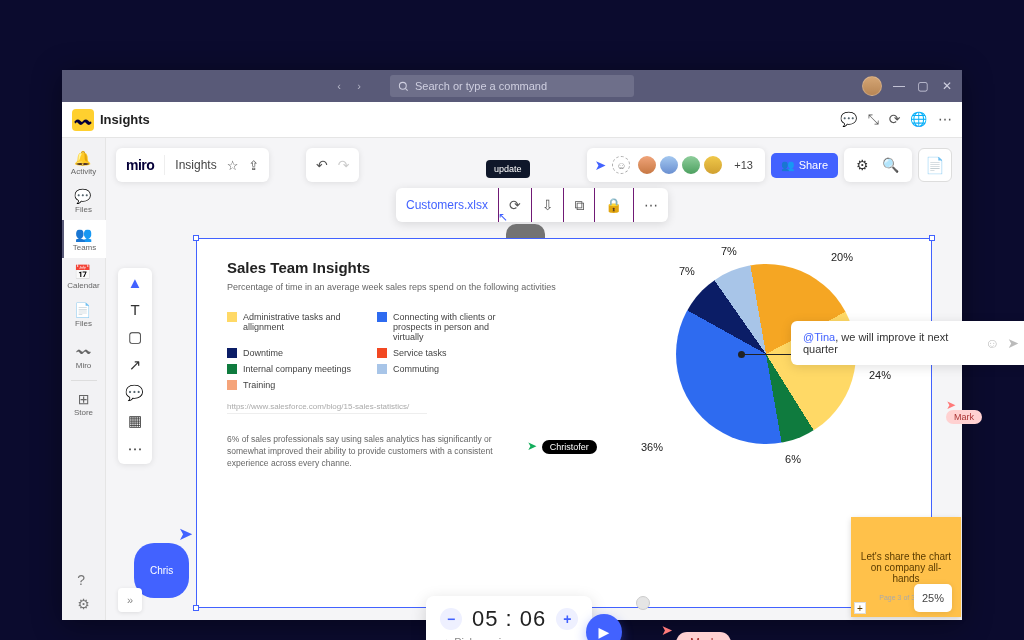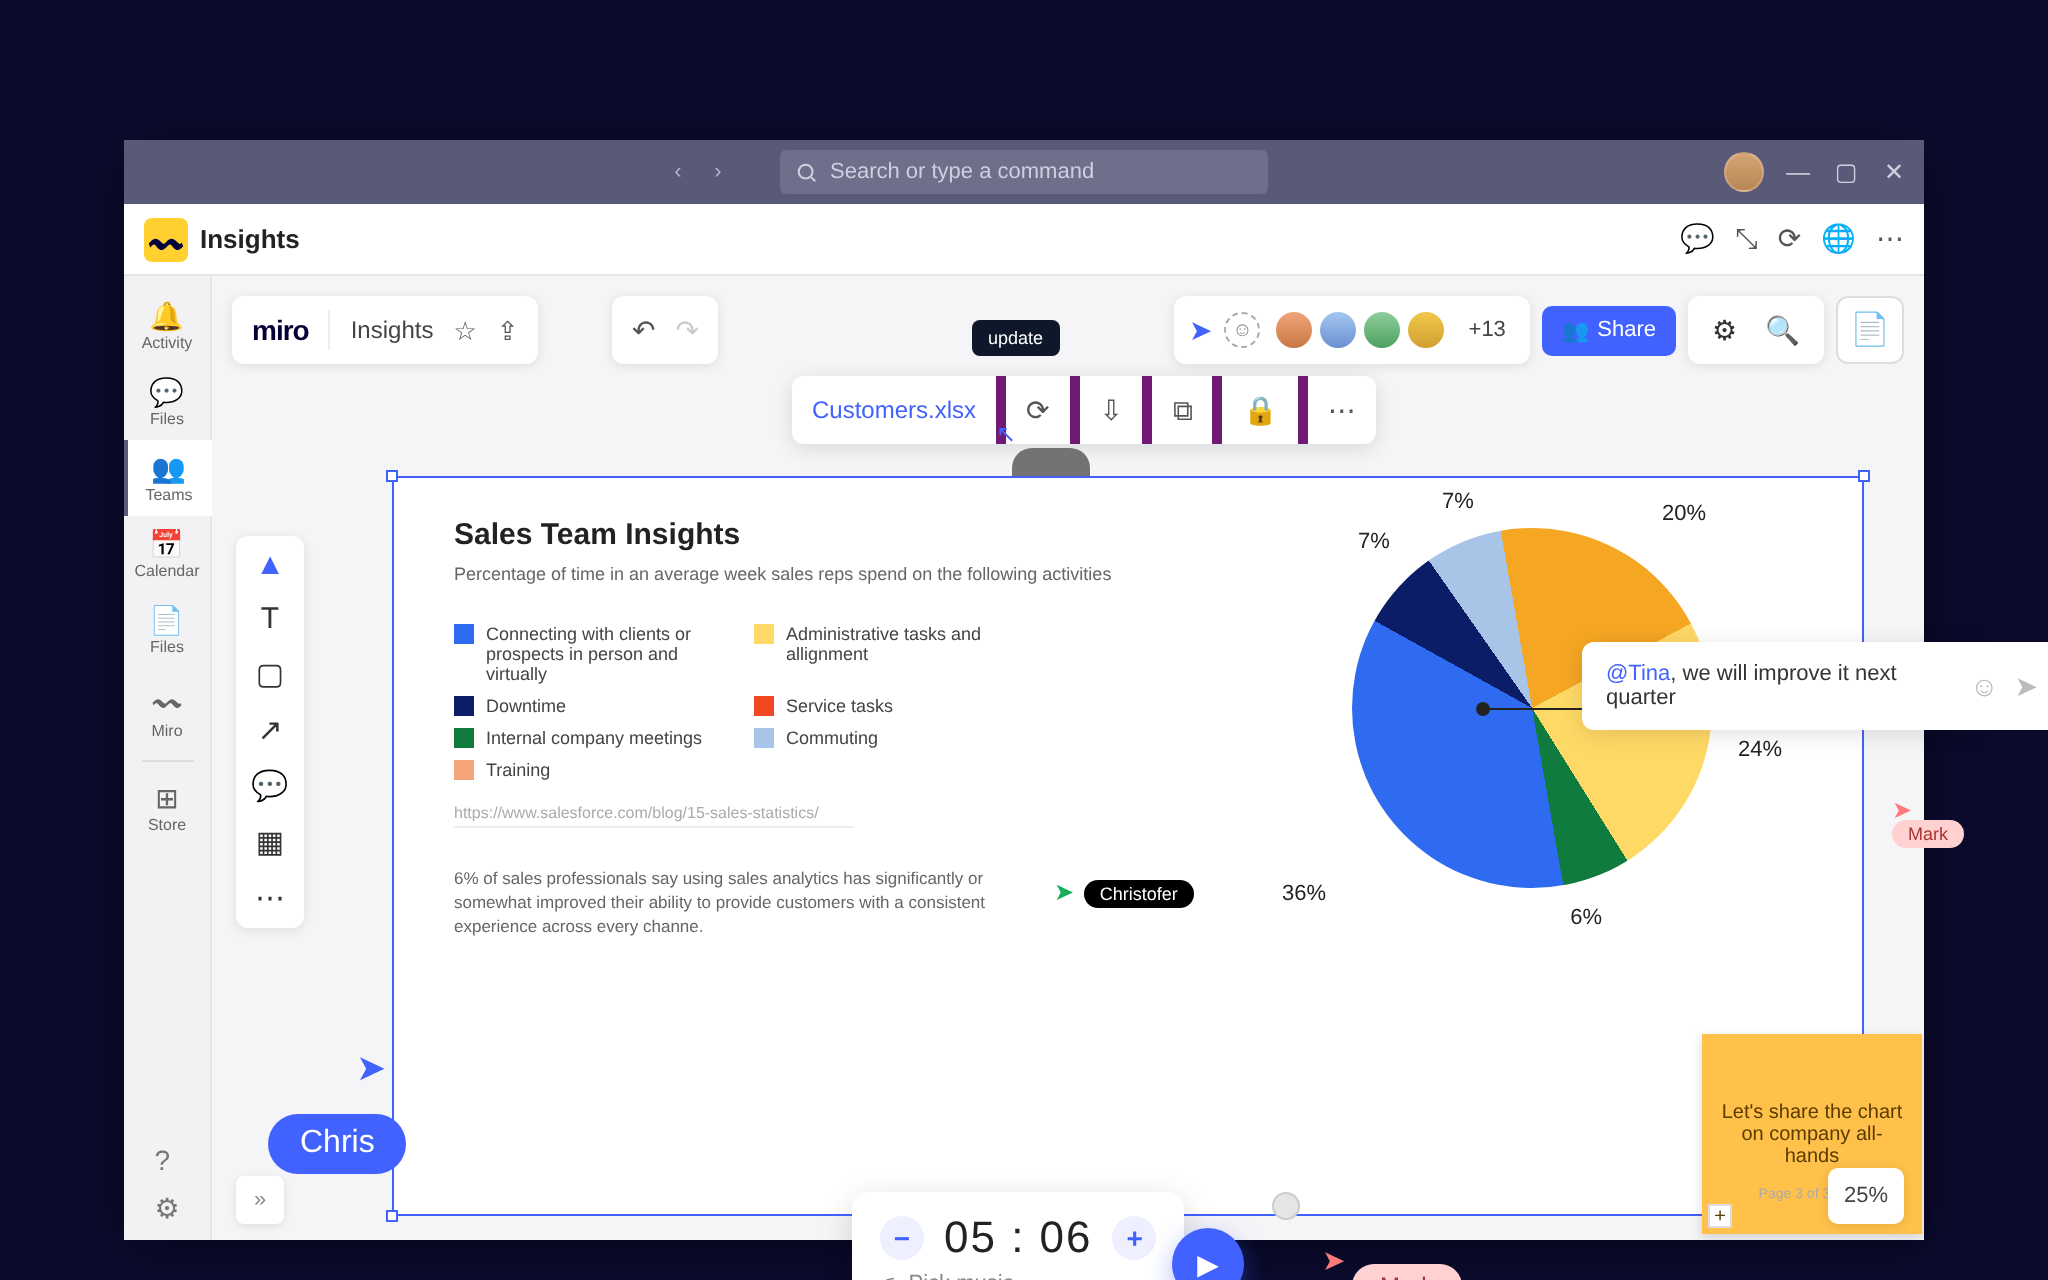--- a/index.html
+++ b/index.html
@@ -39,21 +39,21 @@
 .collab-bar .cursor-ico { color:#4262ff; font-size:14px;}
 .collab-bar .add-emoji { width:18px;height:18px;border:1px dashed #aaa; border-radius:50%; display:flex;align-items:center;justify-content:center; font-size:10px; color:#888;}
 .collab-bar .av { width:22px; height:22px; border-radius:50%; border:2px solid #fff; margin-left:-6px;}
 .collab-bar .av:first-of-type { margin-left:0;}
 .av1{background:linear-gradient(#f0a47a,#c77843);} .av2{background:linear-gradient(#a4c8f0,#6a8fd0);} .av3{background:linear-gradient(#8fce9c,#4da060);} .av4{background:linear-gradient(#f0c84a,#d0a030);}
 .collab-bar .count { font-size:11px; color:#444; padding:0 4px;}
 .share-btn { background:#4262ff; color:#fff; border-radius:5px; padding:6px 10px; font-size:11px; font-weight:500; display:flex; align-items:center; gap:4px; cursor:pointer;}
 .collab-bar .tool-ico { color:#333; cursor:pointer; font-size:14px; padding:0 4px;}
 .collab-bar .note-btn { width:34px; height:34px; border:1px solid #ddd; border-radius:6px; display:flex; align-items:center; justify-content:center; background:#fff; cursor:pointer; color:#333;}
 .file-toolbar { position:absolute; top:50px; left:290px; background:#fff; border-radius:6px; box-shadow:0 2px 10px rgba(0,0,0,0.12); height:34px; display:flex; align-items:center; }
-.file-toolbar .seg { padding:0 10px; border-right:5px solid #701a75; height:100%; display:flex; align-items:center; font-size:12px; color:#4262ff; cursor:pointer;}
+.file-toolbar .seg { padding:0 10px; border-right:1px solid #701a75; height:100%; display:flex; align-items:center; font-size:12px; color:#4262ff; cursor:pointer;}
 .file-toolbar .seg:last-child { border-right:none; }
 .file-toolbar .seg.ico { color:#555; font-size:14px;}
 .tooltip-update { position:absolute; top:22px; left:380px; background:#0f172a; color:#fff; font-size:9px; padding:4px 8px; border-radius:4px;}
 .denis-tag { position:absolute; top:86px; left:400px; background:#737373; color:#fff; font-size:9px; padding:16px 8px; border-radius:10px;}
 .denis-cursor { position:absolute; top:72px; left:392px; color:#4262ff; font-size:12px;}
 .tool-palette { position:absolute; top:130px; left:12px; width:34px; background:#fff; border-radius:6px; box-shadow:0 1px 6px rgba(0,0,0,0.1); display:flex; flex-direction:column; align-items:center; padding:6px 0; gap:10px;}
 .tool-palette span { color:#333; font-size:15px; cursor:pointer;}
 .canvas-frame { position:absolute; top:100px; left:90px; right:30px; height:370px; background:#fff; border:1px solid #4262ff; }
 .canvas-frame .handle { position:absolute; width:6px; height:6px; background:#fff; border:1px solid #4262ff;}
 .canvas-frame .h-tl{top:-4px;left:-4px;} .h-tr{top:-4px;right:-4px;} .h-bl{bottom:-4px;left:-4px;} .h-br{bottom:-4px;right:-4px;}
@@ -86,21 +86,21 @@
 .christofer .cur { font-size:12px;}
 .christofer .tag { background:#000000; color:#fff; font-size:9px; padding:2px 8px; border-radius:10px; margin-left:2px;}
 .sticky { position:absolute; bottom:-10px; right:-30px; width:110px; height:100px; background:#ffc14a; padding:10px 8px; font-size:10px; color:#5a3b00; text-align:center; box-shadow:0 2px 6px rgba(0,0,0,0.15); display:flex; align-items:center;}
 .sticky .plus { position:absolute; bottom:3px; left:3px; width:12px; height:12px; background:#fff; border:1px solid #ddd; font-size:10px; display:flex; align-items:center; justify-content:center;}
 .pagenum { position:absolute; bottom:6px; right:12px; font-size:7px; color:#aaa;}
 .zoom-bar { position:absolute; bottom:8px; right:10px; background:#fff; border-radius:5px; box-shadow:0 1px 6px rgba(0,0,0,0.1); display:flex; align-items:center; height:28px;}
 .zoom-bar span { padding:0 8px; font-size:11px; color:#444; cursor:pointer;}
 .mark-cursor { position:absolute; color:#ff7a7a; font-size:12px;}
 .mark-tag { position:absolute; background:#ffd1d1; color:#a33; font-size:9px; padding:2px 8px; border-radius:10px;}
 .chris-cursor { position:absolute; top:385px; left:72px; color:#4262ff; font-size:18px;}
-.chris-tag { position:absolute; top:405px; left:28px; background:#4262ff; color:#fff; font-size:16px; padding:6px 16px; border-radius:20px;margin-top:14px;}
+.chris-tag { position:absolute; top:405px; left:28px; background:#4262ff; color:#fff; font-size:10px; padding:22px 16px; border-radius:20px;}
 .timer { position:absolute; bottom:-38px; left:320px; background:#fff; border-radius:8px; box-shadow:0 4px 16px rgba(0,0,0,0.15); padding:10px 14px; display:flex; flex-direction:column; gap:4px;}
 .timer-row { display:flex; align-items:center; gap:10px;}
 .timer-btn { width:22px; height:22px; border-radius:50%; background:#eef0ff; color:#4262ff; display:flex; align-items:center; justify-content:center; font-size:14px; cursor:pointer; font-weight:bold;}
 .timer-time { font-size:22px; font-weight:300; color:#222; letter-spacing:1px;}
 .timer-music { font-size:11px; color:#888; display:flex; align-items:center; gap:6px;}
 .play-btn { position:absolute; bottom:-30px; left:480px; width:36px; height:36px; border-radius:50%; background:#4262ff; color:#fff; display:flex; align-items:center; justify-content:center; font-size:14px; cursor:pointer; box-shadow:0 4px 12px rgba(66,98,255,0.4);}
 .slider-handle { position:absolute; bottom:10px; left:530px; width:14px; height:14px; border-radius:50%; background:#e5e5e5; border:1px solid #ccc;}
 .mark2-cursor { position:absolute; bottom:-18px; left:555px; color:#ff7a7a; font-size:14px;}
 .mark2-tag { position:absolute; bottom:-34px; left:570px; background:#ffd1d1; color:#a33; font-size:12px; padding:4px 14px; border-radius:16px;}
 .expand-btn { position:absolute; bottom:8px; left:12px; width:24px; height:24px; background:#fff; border-radius:4px; box-shadow:0 1px 4px rgba(0,0,0,0.1); display:flex; align-items:center; justify-content:center; font-size:11px; color:#888; cursor:pointer;}
@@ -239,26 +239,26 @@
         <div class="handle h-tl"></div>
         <div class="handle h-tr"></div>
         <div class="handle h-bl"></div>
         <div class="handle h-br"></div>
 
         <div class="frame-content">
           <h2>Sales Team Insights</h2>
           <div class="sub">Percentage of time in an average week sales reps spend on the following activities</div>
           <div class="legend">
             <div class="li">
+                <div class="sw" style="background:#ffd966"></div>
+                <span>Administrative tasks and allignment</span>
+              </div>
+            <div class="li">
                 <div class="sw" style="background:#2e6bf0"></div>
                 <span>Connecting with clients or prospects in person and virtually</span>
-              </div>
-            <div class="li">
-                <div class="sw" style="background:#ffd966"></div>
-                <span>Administrative tasks and allignment</span>
               </div>
             <div class="li">
                 <div class="sw" style="background:#0b1d66"></div>
                 <span>Downtime</span>
               </div>
             <div class="li">
                 <div class="sw" style="background:#f24822"></div>
                 <span>Service tasks</span>
               </div>
             <div class="li">

